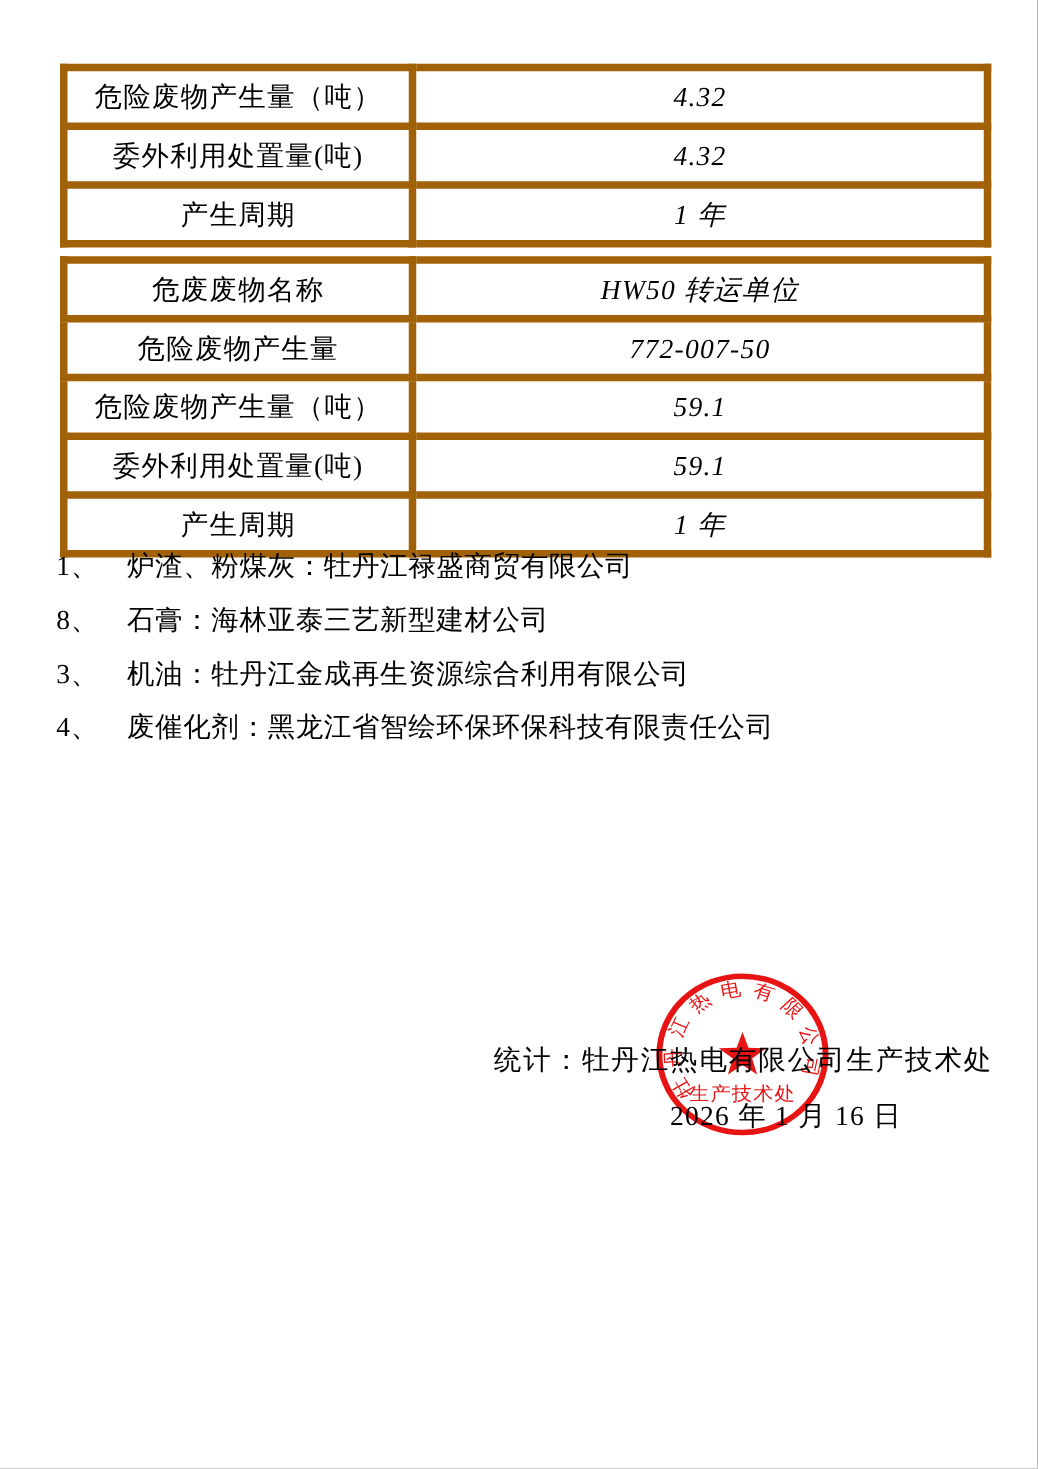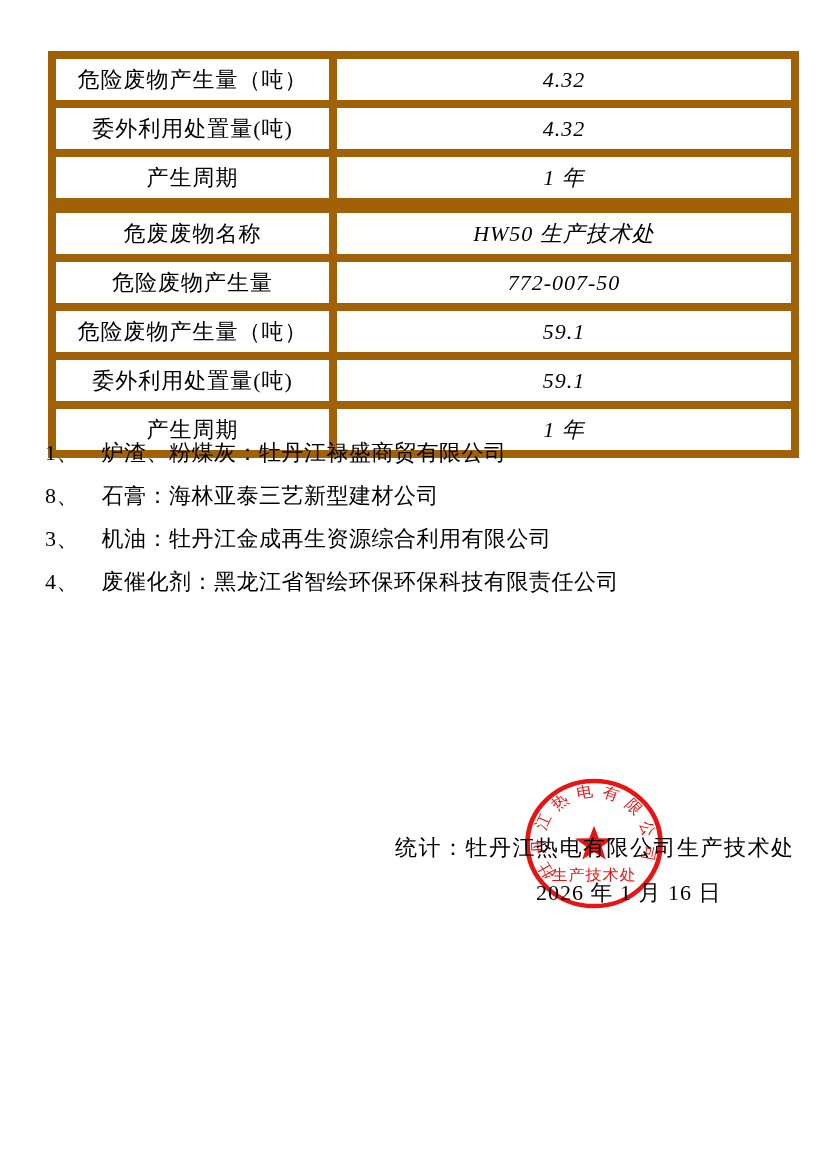--- a/index.html
+++ b/index.html
@@ -14,21 +14,21 @@
   }
   table.waste{
     position:absolute;
     left:48px;
     border-collapse:collapse;
     table-layout:fixed;
   }
   .t1{top:51px;}
   .t2{top:205px;padding-left:40px;}
   table.waste td{
-    border:8px solid #a16207;
+    border:6px solid #a16207;
     font-size:22px;
     text-align:center;
     vertical-align:middle;
     padding:0;
     height:41px;
     letter-spacing:1px;
   }
   td.label-cell{width:273px;}
   td.value-cell{width:454px;font-style:italic;}
   .transfer{
@@ -86,21 +86,21 @@
         <td class="label-cell">产生周期</td>
         <td class="value-cell">1 年</td>
       </tr>
     </tbody>
   </table>
 
   <table class="waste t2">
     <tbody>
       <tr>
         <td class="label-cell">危废废物名称</td>
-        <td class="value-cell">HW50 生产技术处</td>
+        <td class="value-cell">HW50 转运单位</td>
       </tr>
       <tr>
         <td class="label-cell">危险废物产生量</td>
         <td class="value-cell">772-007-50</td>
       </tr>
       <tr>
         <td class="label-cell">危险废物产生量（吨）</td>
         <td class="value-cell">59.1</td>
       </tr>
       <tr>

